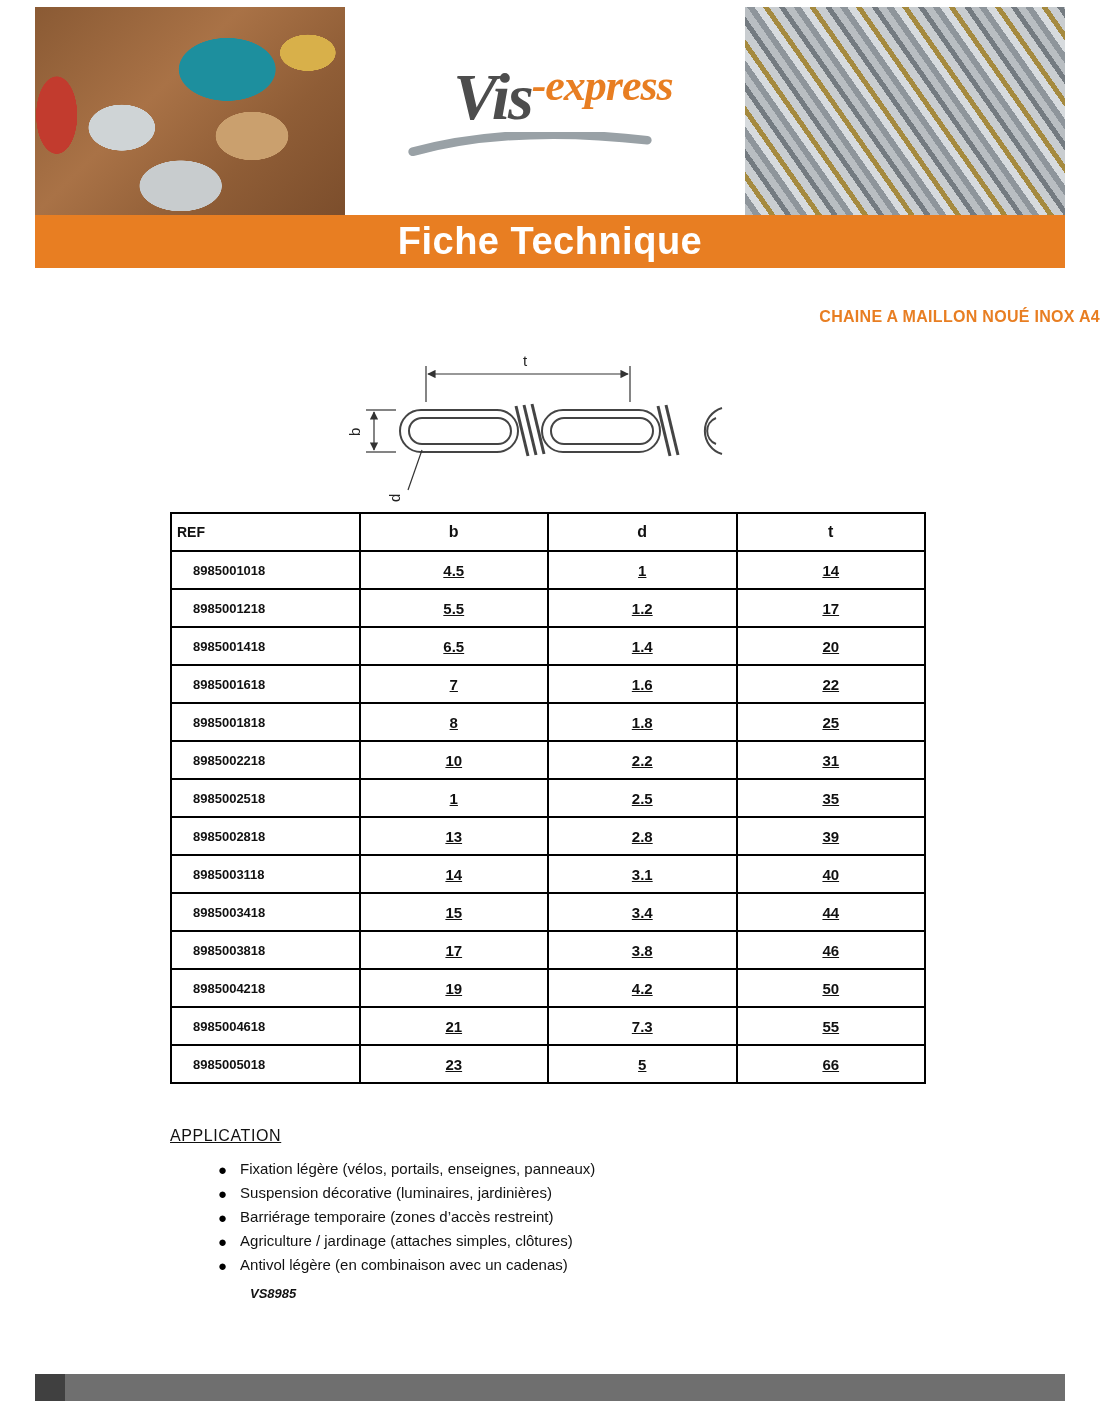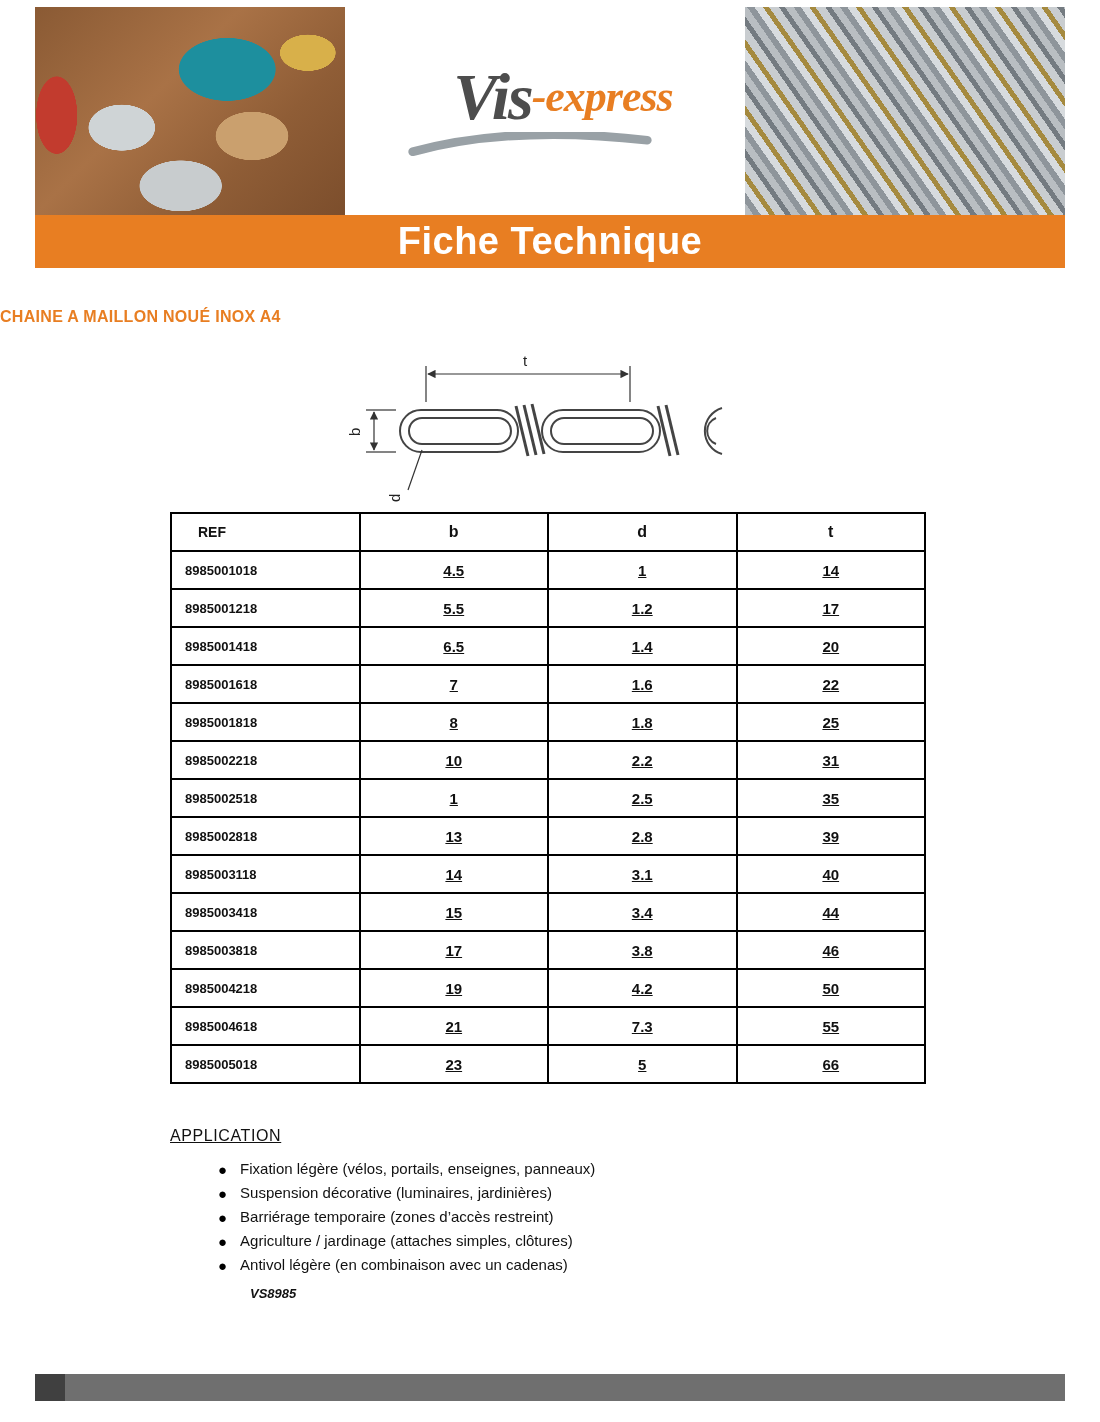--- a/index.html
+++ b/index.html
@@ -28,44 +28,44 @@
   .photo-right{
     left:745px;width:320px;
     background:
       repeating-linear-gradient(55deg,#b9bec2 0 7px,#8e959b 7px 13px,#d7dbde 13px 20px,#a58a3f 20px 25px,#c9cdd0 25px 33px,#747b81 33px 38px),
       linear-gradient(#9aa0a5,#7d848a);
   }
   .logo-area{
     position:absolute;left:345px;top:7px;width:400px;height:208px;
     display:flex;flex-direction:column;align-items:center;justify-content:center;background:#fff;
   }
-  .logo-line{display:flex;align-items:center;margin-left:36px;}
+  .logo-line{display:flex;align-items:flex-start;margin-left:36px;}
   .logo-vis{font-family:"Liberation Serif",serif;font-style:italic;font-weight:700;font-size:66px;color:var(--logo-gray);letter-spacing:-2px;line-height:1;}
   .logo-express{font-family:"Liberation Serif",serif;font-style:italic;font-weight:700;font-size:44px;color:var(--accent);letter-spacing:-1px;line-height:1;}
   .swoosh{width:250px;height:26px;margin-top:2px;margin-left:-30px;}
 
   .banner{
     position:absolute;left:35px;top:215px;width:1030px;height:53px;background:var(--accent);
     display:flex;align-items:center;justify-content:center;
   }
   .banner-text{color:#fff;font-weight:700;font-size:38px;letter-spacing:.5px;}
 
   
-  .doc-title{position:absolute;top:308px;left:0;width:100%;text-align:left;color:var(--accent);font-weight:700;font-size:16px;letter-spacing:.3px;}
+  .doc-title{position:absolute;top:308px;left:0;width:100%;text-align:right;color:var(--accent);font-weight:700;font-size:16px;letter-spacing:.3px;}
 
   
   .chain-svg{position:absolute;left:330px;top:350px;width:440px;height:160px;}
 
   
   .spec-table{position:absolute;left:170px;top:512px;width:756px;border-collapse:collapse;table-layout:fixed;}
   .spec-table th,.spec-table td{border:2px solid #000;height:38px;vertical-align:middle;}
   .spec-table th{font-weight:700;}
-  .ref-head{text-align:left;padding-left:26px;font-size:14px;}
+  .ref-head{text-align:left;padding-left:5px;font-size:14px;}
   .val-head{text-align:center;font-size:16px;}
-  .ref-cell{text-align:left;padding-left:13px;font-weight:700;font-size:13px;}
+  .ref-cell{text-align:left;padding-left:21px;font-weight:700;font-size:13px;}
   .val-cell{text-align:center;font-weight:700;font-size:15px;text-decoration:underline;}
 
   
   .app-heading{position:absolute;left:170px;top:1127px;font-size:16px;text-decoration:underline;letter-spacing:.6px;}
   .app-list{position:absolute;left:218px;top:1160px;list-style:none;}
   .app-list li{display:flex;align-items:center;gap:13px;margin-bottom:6px;font-size:15px;line-height:18px;}
   .bullet{font-size:15px;line-height:1;color:#000;}
   .footnote{position:absolute;left:250px;top:1286px;font-size:13px;font-style:italic;font-weight:700;}
 
   

